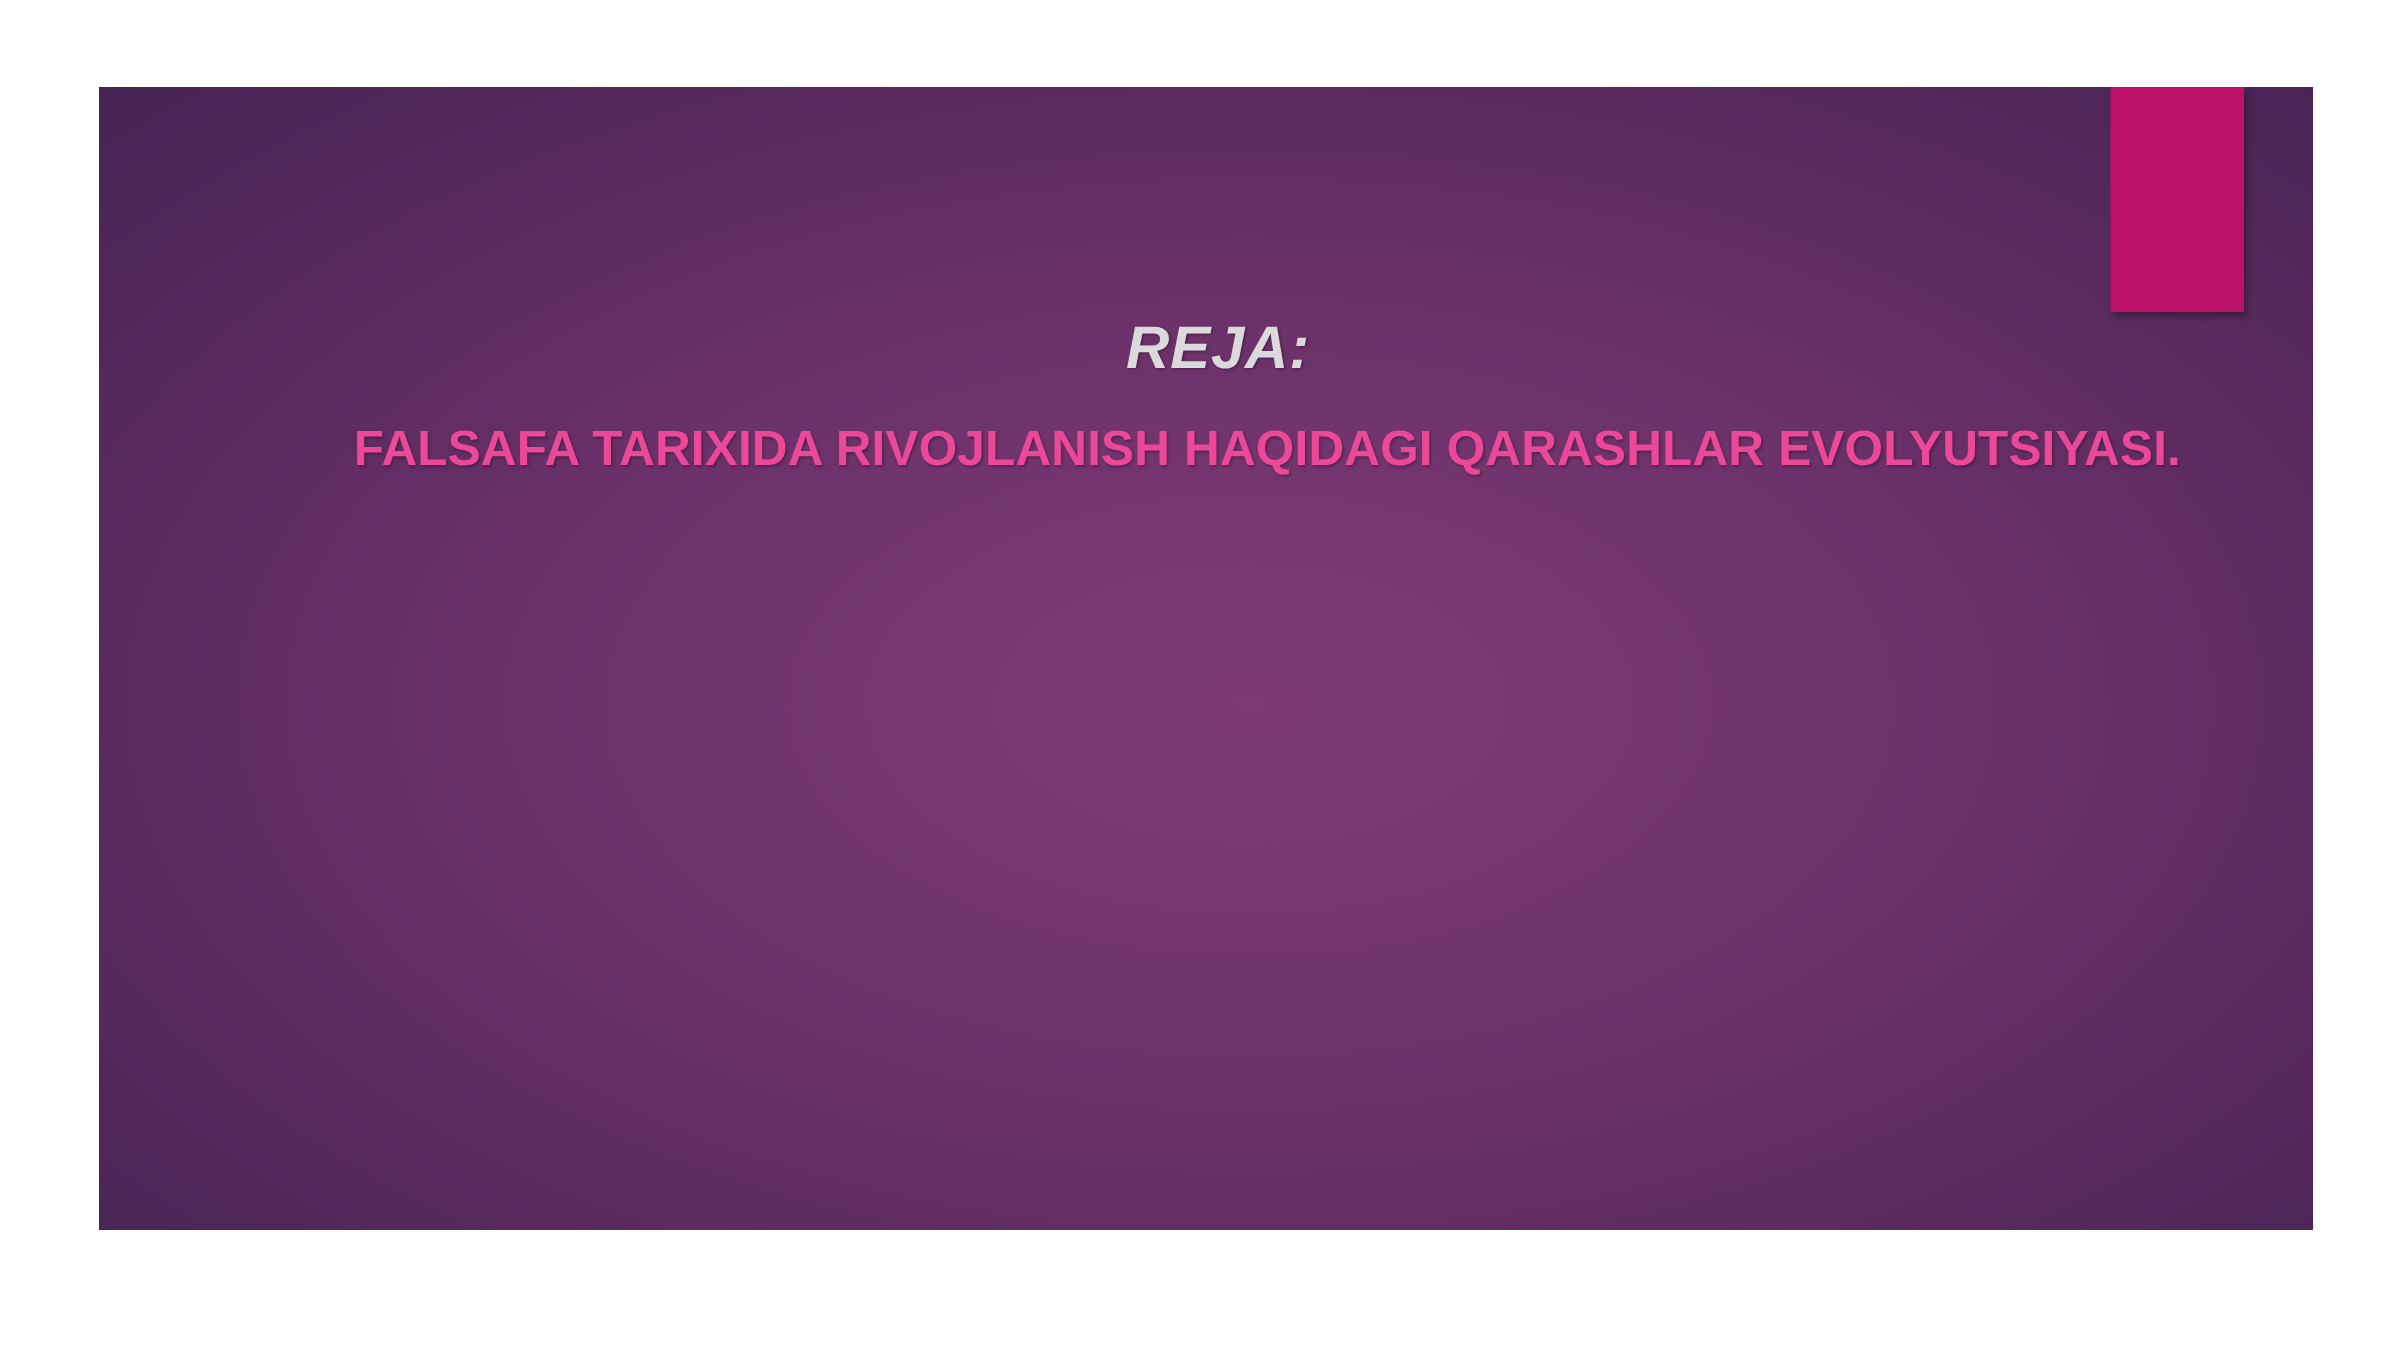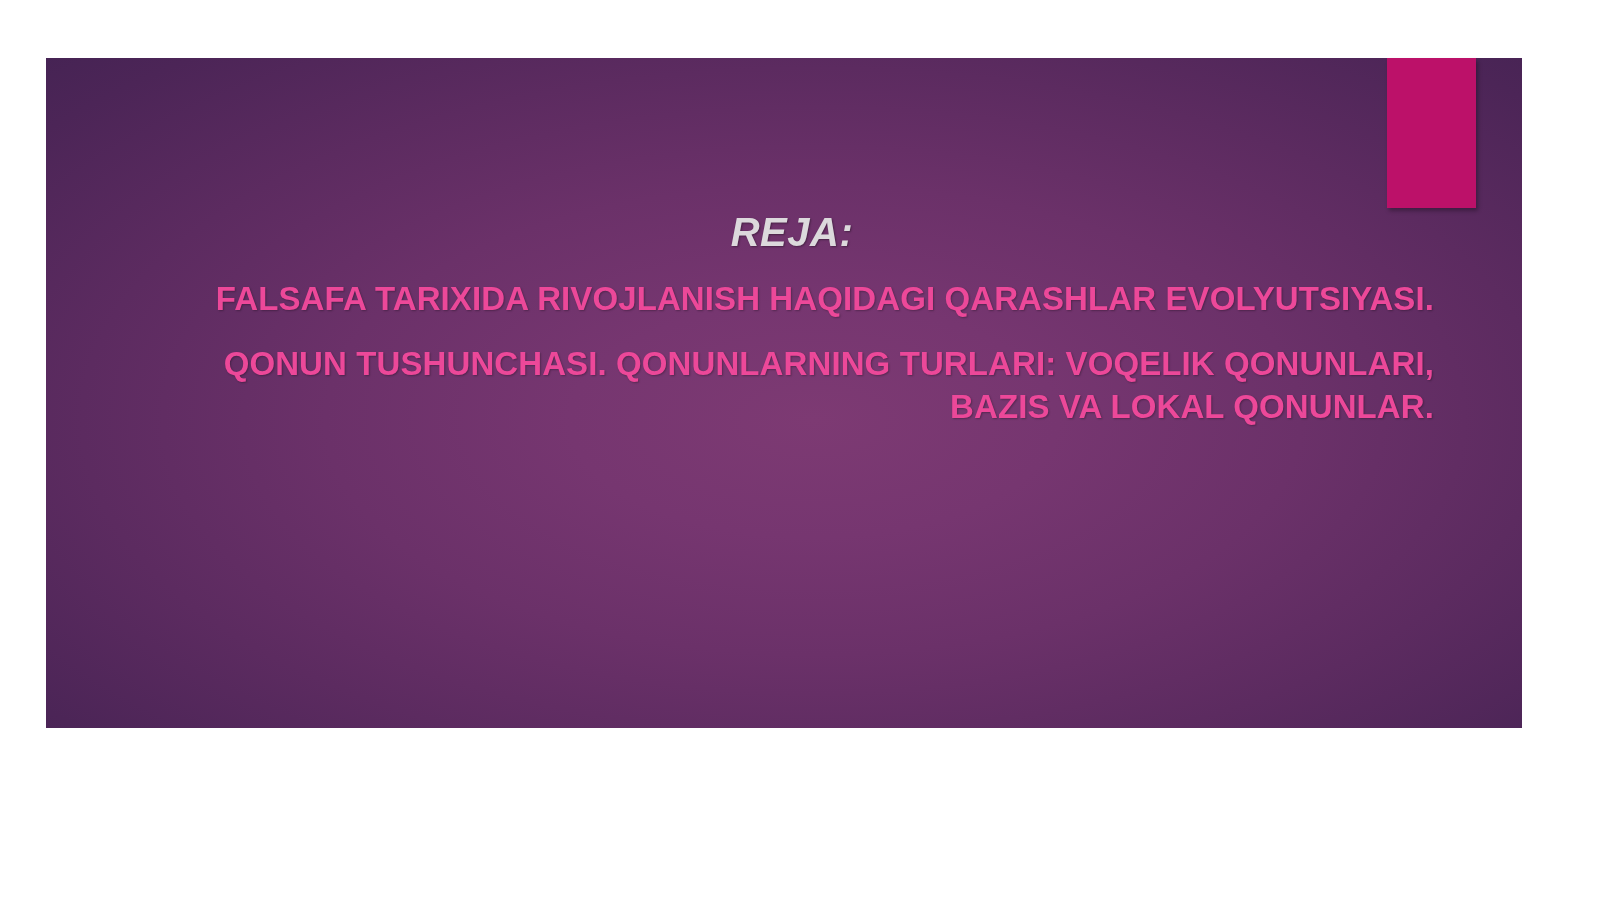--- a/index.html
+++ b/index.html
@@ -11,24 +11,24 @@
     width: 1600px;
     height: 899px;
     position: relative;
     overflow: hidden;
     font-family: "Liberation Sans", sans-serif;
   }
 
   
   #slide-canvas {
     position: absolute;
-    left: 46px;
+    left: 66px;
     top: 58px;
     width: 1476px;
-    height: 670px;
+    height: 762px;
     background:
       radial-gradient(118% 125% at 52% 54%,
         #7d3a73 0%,
         #763670 14%,
         #6b3169 28%,
         #5c2b60 42%,
         #4c2557 56%,
         #3e2150 70%,
         #34204b 84%,
         #2b1f48 100%);
@@ -88,17 +88,16 @@
 
   <div id="accent-bar"></div>
 
   <div id="content">
 
     <h1 id="slide-title">REJA:</h1>
 
     <p class="bullet-line">FALSAFA TARIXIDA RIVOJLANISH HAQIDAGI QARASHLAR EVOLYUTSIYASI.</p>
 
 
-    <p class="bullet-line">QONUN TUSHUNCHASI. QONUNLARNING TURLARI: VOQELIK QONUNLARI, BAZIS VA LOKAL QONUNLAR.</p>
 
 
   </div>
 </div>
 
 </body></html>

